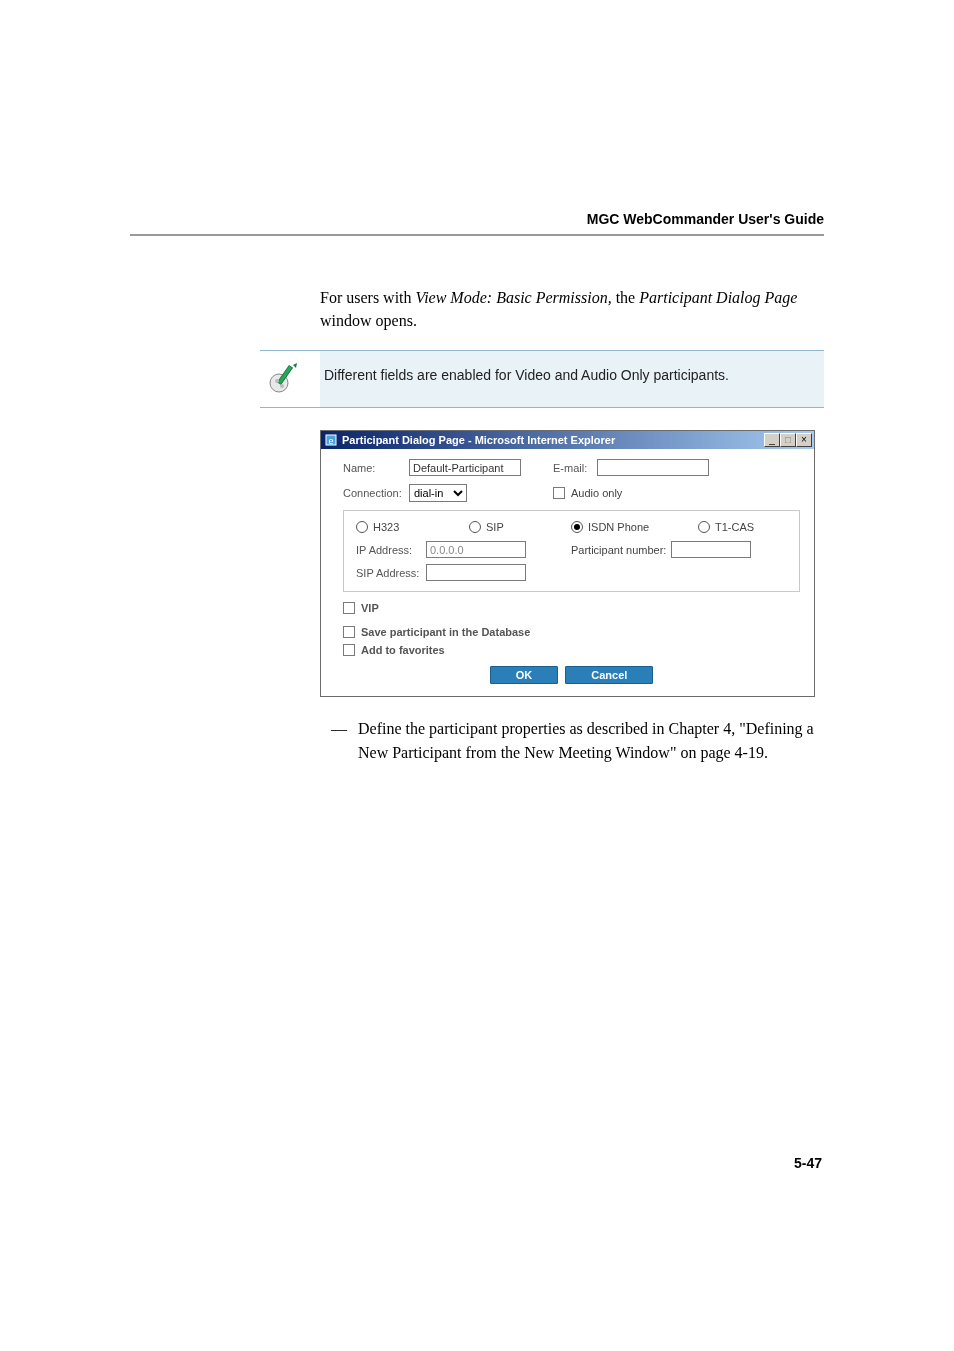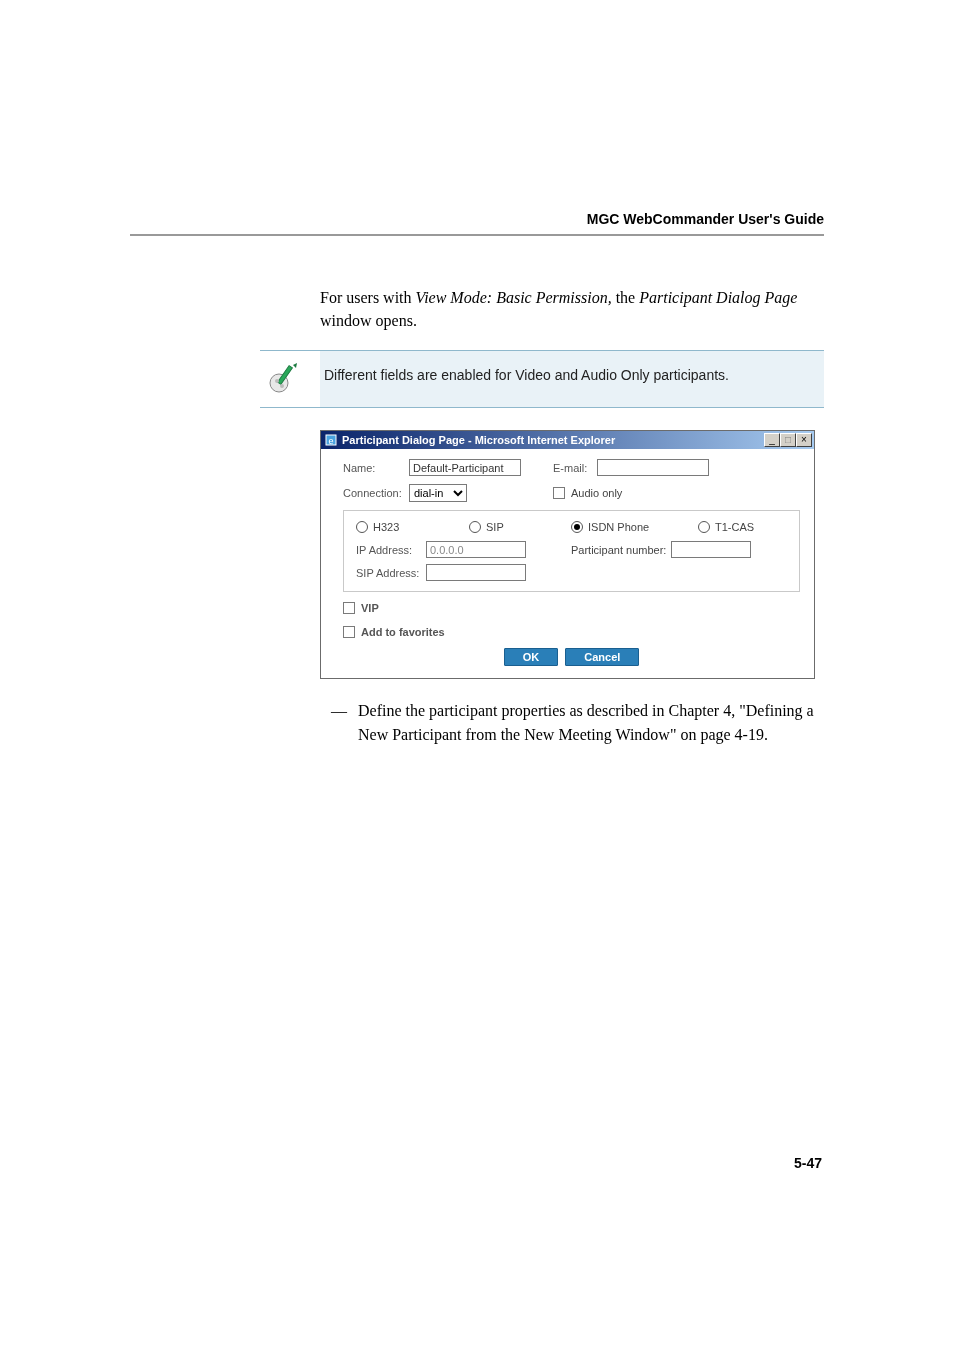--- a/index.html
+++ b/index.html
@@ -154,21 +154,21 @@
   .cb-row { display:flex; align-items:center; margin-bottom:6px; color:#555;font-weight:bold; }
   .btn-row { text-align:center; margin-top:10px; }
   .pill-btn {
     display:inline-block;
     background:#2a7fb8;
     color:#fff;
     font-size:11px;
     font-weight:bold;
     border:1px solid #1a5f90;
     border-radius:1px;
-    padding:2px 18px;
+    padding:2px 25px;
     margin:0 2px;
     font-family: Arial, sans-serif;
   }
   .bullet-para {
     display:flex;
     font-size:16px;
     line-height:1.45;
     color:#000;
     margin-left:0;
   }
@@ -282,20 +282,24 @@
           </div>
 
           <div class="below-group">
             <div class="cb-row">
               <span class="chk"></span>
               <span>VIP</span>
             </div>
             <div style="height:6px"></div>
             <div class="cb-row">
               <span class="chk"></span>
+              <span>Save participant in the Database</span>
+            </div>
+            <div class="cb-row">
+              <span class="chk"></span>
               <span>Add to favorites</span>
             </div>
           </div>
 
           <div class="btn-row">
             <span class="pill-btn">OK</span>
             <span class="pill-btn">Cancel</span>
           </div>
         </div>
       </div>

